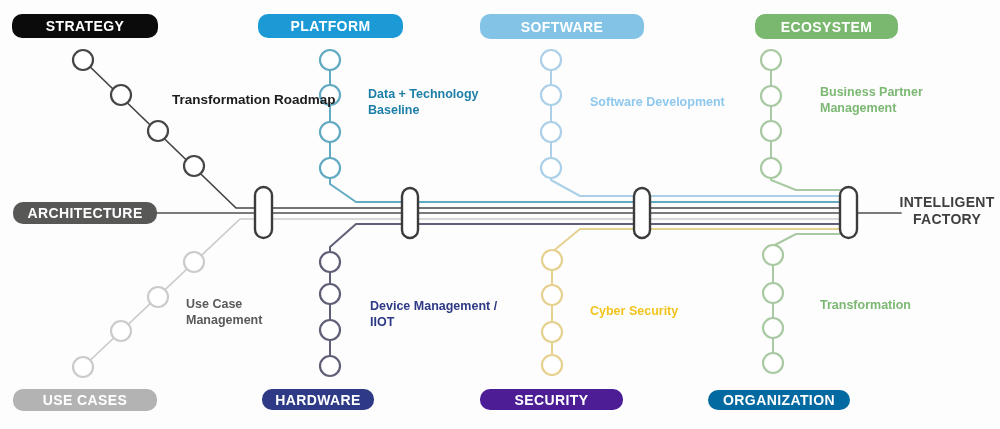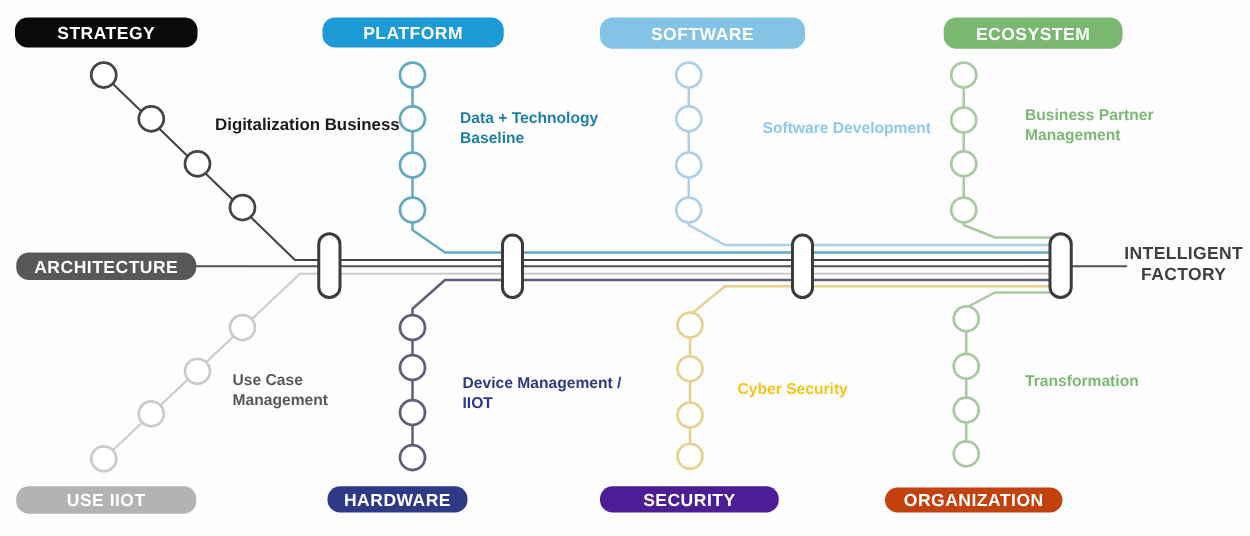--- a/index.html
+++ b/index.html
@@ -92,33 +92,33 @@
       <rect x="402" y="188" width="16" height="50" rx="8" ry="8" fill="#ffffff" stroke="#3c3c3c" stroke-width="2.4"></rect>
       <rect x="634" y="188" width="16" height="50" rx="8" ry="8" fill="#ffffff" stroke="#3c3c3c" stroke-width="2.4"></rect>
       <rect x="840" y="187" width="17" height="51" rx="8.5" ry="8.5" fill="#ffffff" stroke="#3c3c3c" stroke-width="2.4"></rect>
     </svg>
 
   <div class="terminal" style="color: rgb(63, 63, 63);">
     <div>INTELLIGENT</div>
     <div>FACTORY</div>
   </div>
 <div class="track-label" style="left: 12px; top: 14px; width: 146px; height: 24px; background: rgb(11, 11, 11); color: rgb(255, 255, 255);">STRATEGY</div>
-    <div class="track-note" style="left: 172px; top: 92px; color: rgb(28, 28, 28); font-size: 13.5px;">Digitalization Business</div>
+    <div class="track-note" style="left: 172px; top: 92px; color: rgb(28, 28, 28); font-size: 13.5px;">Transformation Roadmap</div>
     <div class="track-label" style="left: 13px; top: 202px; width: 144px; height: 22px; background: rgb(88, 88, 87); color: rgb(255, 255, 255);">ARCHITECTURE</div>
-    <div class="track-label" style="left: 13px; top: 389px; width: 144px; height: 22px; background: rgb(180, 179, 179); color: rgb(255, 255, 255);">USE IIOT</div>
+    <div class="track-label" style="left: 13px; top: 389px; width: 144px; height: 22px; background: rgb(180, 179, 179); color: rgb(255, 255, 255);">USE CASES</div>
     <div class="track-note" style="left: 186px; top: 296px; color: rgb(89, 89, 88); font-size: 12.5px;">Use Case
 Management</div>
     <div class="track-label" style="left: 258px; top: 14px; width: 145px; height: 24px; background: rgb(27, 154, 214); color: rgb(255, 255, 255);">PLATFORM</div>
     <div class="track-note" style="left: 368px; top: 86px; color: rgb(29, 127, 168); font-size: 12.5px;">Data + Technology
 Baseline</div>
     <div class="track-label" style="left: 262px; top: 389px; width: 112px; height: 21px; background: rgb(46, 58, 133); color: rgb(255, 255, 255);">HARDWARE</div>
     <div class="track-note" style="left: 370px; top: 298px; color: rgb(46, 58, 133); font-size: 12.5px;">Device Management /
 IIOT</div>
     <div class="track-label" style="left: 480px; top: 14px; width: 164px; height: 25px; background: rgb(130, 195, 230); color: rgb(255, 255, 255);">SOFTWARE</div>
-    <div class="track-note" style="left: 590px; top: 94px; color: rgb(143, 200, 238); font-size: 12.5px; margin-left: 20px;">Software Development</div>
+    <div class="track-note" style="left: 590px; top: 94px; color: rgb(143, 200, 238); font-size: 12.5px;">Software Development</div>
     <div class="track-label" style="left: 480px; top: 389px; width: 143px; height: 21px; background: #4c1d95; color: rgb(255, 255, 255);">SECURITY</div>
     <div class="track-note" style="left: 590px; top: 303px; color: rgb(242, 196, 28); font-size: 12.5px;">Cyber Security</div>
     <div class="track-label" style="left: 707px; top: 14px; width: 143px; height: 25px; background: rgb(122, 184, 112); color: rgb(255, 255, 255); margin-left: 48px;">ECOSYSTEM</div>
     <div class="track-note" style="left: 820px; top: 84px; color: rgb(124, 184, 115); font-size: 12.5px;">Business Partner
 Management</div>
-    <div class="track-label" style="left: 708px; top: 390px; width: 142px; height: 20px; background: #c2410c; color: rgb(255, 255, 255);">ORGANIZATION</div>
+    <div class="track-label" style="left: 708px; top: 390px; width: 142px; height: 20px; background: #0369a1; color: rgb(255, 255, 255);">ORGANIZATION</div>
     <div class="track-note" style="left: 820px; top: 297px; color: rgb(124, 184, 115); font-size: 12.5px;">Transformation</div>
   </div>
 
 </body></html>

